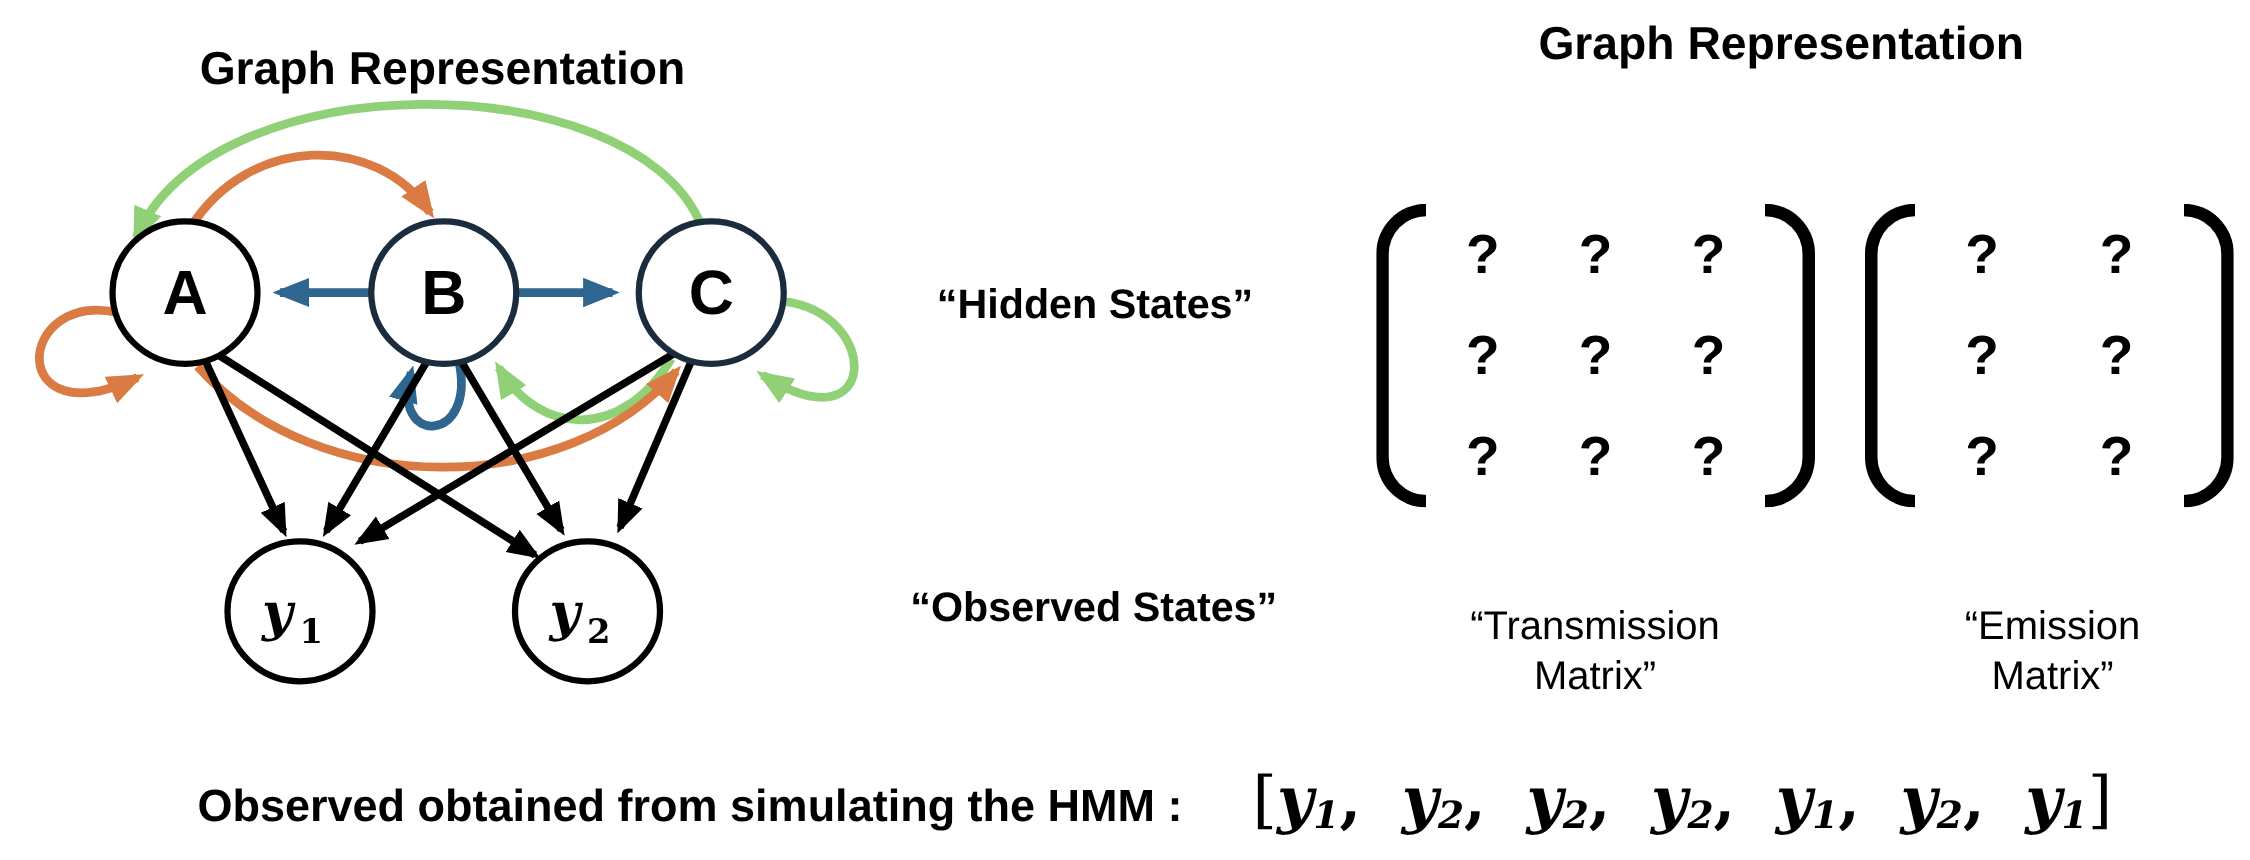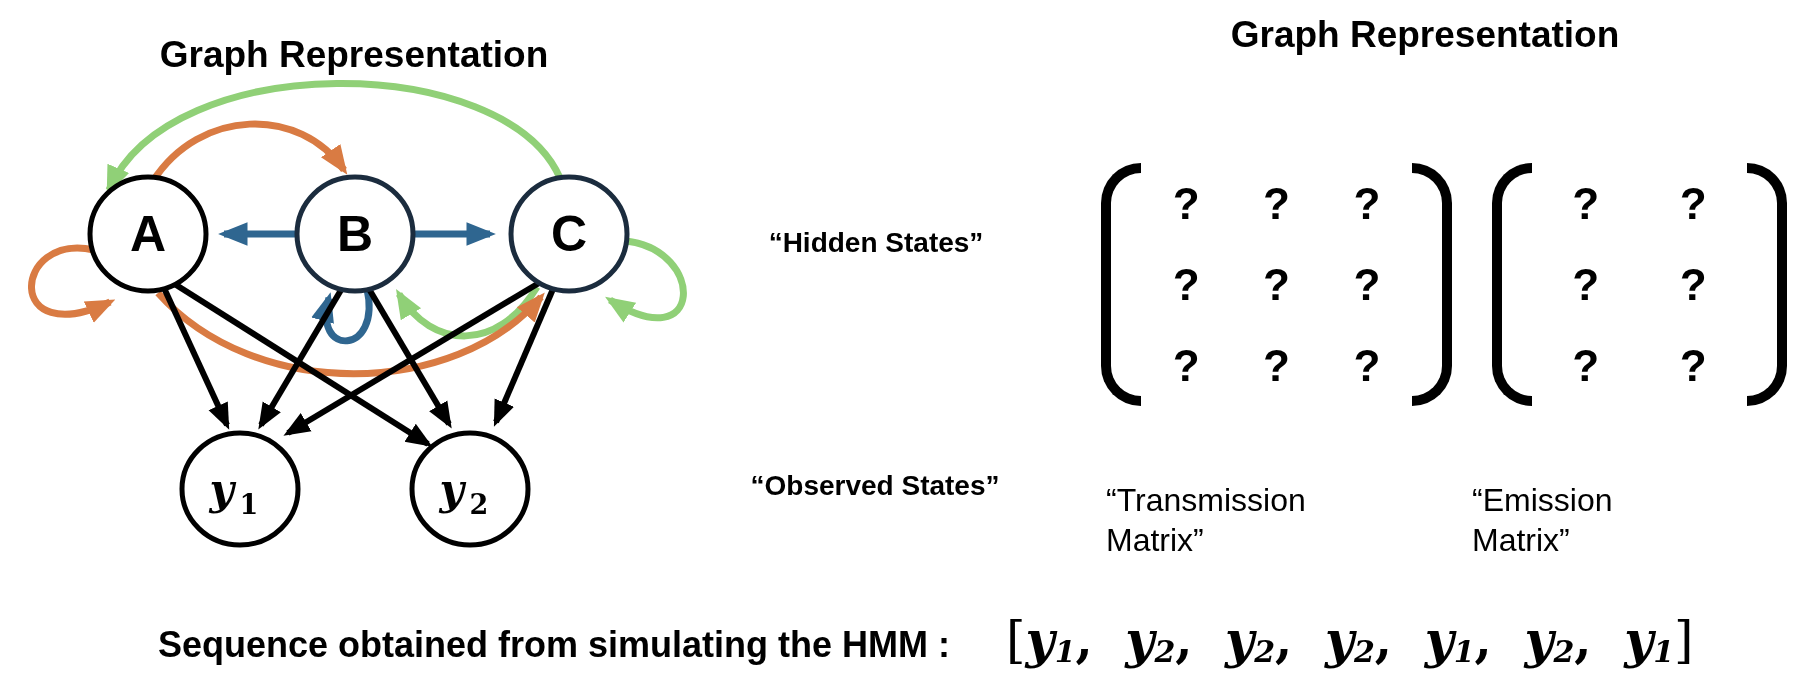--- a/index.html
+++ b/index.html
@@ -7,35 +7,35 @@
        font-family:"Liberation Sans",sans-serif;color:#000;}
 
   .title{position:absolute;top:14px;width:500px;text-align:center;
          font-size:37px;font-weight:bold;letter-spacing:0px;}
   #graph-title{left:104px;margin-top:20px;}
   #matrix-title{left:1175px;}
 
   #graph-svg{position:absolute;left:0;top:40px;}
 
   .state-label{position:absolute;width:420px;text-align:center;
-               font-weight:bold;font-size:28px;line-height:36px;}
+               font-weight:bold;font-size:33px;line-height:36px;}
   #hidden-states-label{left:666px;top:225px;}
   #observed-states-label{left:665px;top:468px;}
 
   .matrix{position:absolute;display:flex;box-sizing:border-box;}
   #transmission-matrix{left:1101px;top:163px;width:351px;height:243px;}
   #emission-matrix{left:1492px;top:163px;width:295px;height:243px;}
   .paren{width:40px;box-sizing:border-box;border:10px solid #000;}
   .paren.left{border-right:none;border-radius:42px 0 0 42px;}
   .paren.right{border-left:none;border-radius:0 42px 42px 0;}
   .qgrid{flex:1;display:grid;}
   .qcell{display:flex;align-items:center;justify-content:center;
          font-size:44px;font-weight:bold;}
 
-  .mat-label{position:absolute;width:340px;text-align:left;
+  .mat-label{position:absolute;width:340px;text-align:center;
              font-size:32px;line-height:40px;font-weight:normal;}
   #transmission-label{left:1106px;top:480px;}
   #emission-label{left:1472px;top:480px;}
 
   #sequence-row{position:absolute;left:158px;top:610px;display:flex;
                 align-items:baseline;white-space:nowrap;}
   #sequence-caption{font-size:36px;font-weight:bold;}
   #sequence-math{margin-left:56px;font-size:50px;
                  font-family:"DejaVu Serif",serif;}
   .mbracket{font-family:"DejaVu Serif",serif;font-weight:normal;}
@@ -146,15 +146,15 @@
 <div class="mat-label" id="transmission-label">
   <div>“Transmission</div>
   <div>Matrix”</div>
 </div>
 <div class="mat-label" id="emission-label">
   <div>“Emission</div>
   <div>Matrix”</div>
 </div>
 
 <div id="sequence-row">
-  <span id="sequence-caption">Sequence obtained from simulating the HMM :</span>
+  <span id="sequence-caption">Observed obtained from simulating the HMM :</span>
   <span id="sequence-math"><span class="mbracket">[</span><span><span class="mvar">y</span><span class="msub">1</span></span><span class="msep">, </span><span><span class="mvar">y</span><span class="msub">2</span></span><span class="msep">, </span><span><span class="mvar">y</span><span class="msub">2</span></span><span class="msep">, </span><span><span class="mvar">y</span><span class="msub">2</span></span><span class="msep">, </span><span><span class="mvar">y</span><span class="msub">1</span></span><span class="msep">, </span><span><span class="mvar">y</span><span class="msub">2</span></span><span class="msep">, </span><span><span class="mvar">y</span><span class="msub">1</span></span><span class="mbracket">]</span></span>
 </div>
 
 </body></html>

